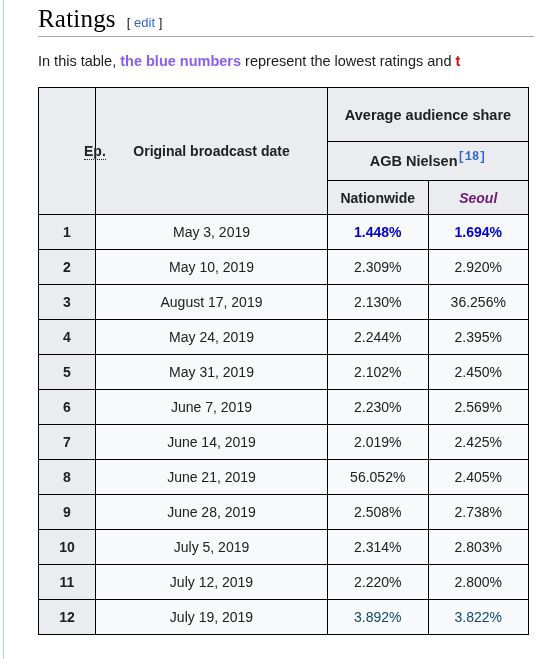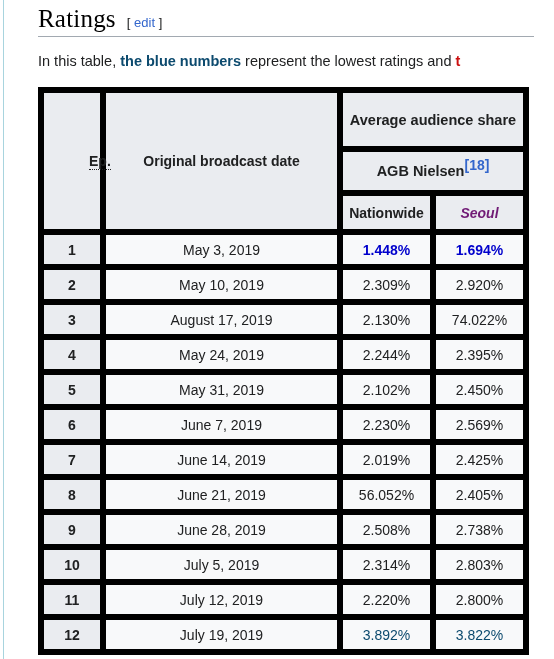--- a/index.html
+++ b/index.html
@@ -71,37 +71,37 @@
 
   
   .intro {
     margin-top: 13px;
     font-size: 14.5px;
     line-height: 22px;
     color: #202122;
     white-space: nowrap;
     overflow: hidden;
   }
-  .legend-low  { color: #0c4a6e; font-weight: bold; }
+  .legend-low  { color: #8b5cf6; font-weight: bold; }
   .legend-high { color: #cc1111; font-weight: bold; }
 
   
   .wikitable {
     margin-top: 15px;
     border-collapse: collapse;
     border: 1px solid #a2a9b1;
     background: #f8f9fa;
     font-size: 14px;
     color: #202122;
     table-layout: fixed;
     width: 491px;
   }
   .wikitable th,
   .wikitable td {
-    border: 6px solid #000000;
+    border: 1px solid #000000;
     padding: 0 6px;
     text-align: center;
     vertical-align: middle;
   }
   .wikitable th {
     background: #eaecf0;
     font-weight: bold;
   }
   .wikitable td {
     background: #f8f9fa;
@@ -125,24 +125,25 @@
     cursor: help;
     margin-left: 39px;
   }
   .linkblue {
     color: #701a75;
     text-decoration: none;
     cursor: pointer;
     font-style: italic;
   }
   .refsup {
-    font-size: 14px;
+    font-size: 12px;
     vertical-align: super;
     line-height: 0;
     color: #3366cc;
+    font-family: Liberation Mono, monospace;
   }
   .val-low  { color: #0000cc; font-weight: bold; }
   .val-high { color: #0c4a6e; font-weight: normal; }
 </style>
 </head>
 <body>
 
 <div id="left-rule"></div>
 
 <div id="page">
@@ -180,21 +181,21 @@
         <tr>
           <td class="epcell">2</td>
           <td>May 10, 2019</td>
           <td>2.309%</td>
           <td>2.920%</td>
         </tr>
         <tr>
           <td class="epcell">3</td>
           <td>August 17, 2019</td>
           <td>2.130%</td>
-          <td>74.022%</td>
+          <td>36.256%</td>
         </tr>
         <tr>
           <td class="epcell">4</td>
           <td>May 24, 2019</td>
           <td>2.244%</td>
           <td>2.395%</td>
         </tr>
         <tr>
           <td class="epcell">5</td>
           <td>May 31, 2019</td>

